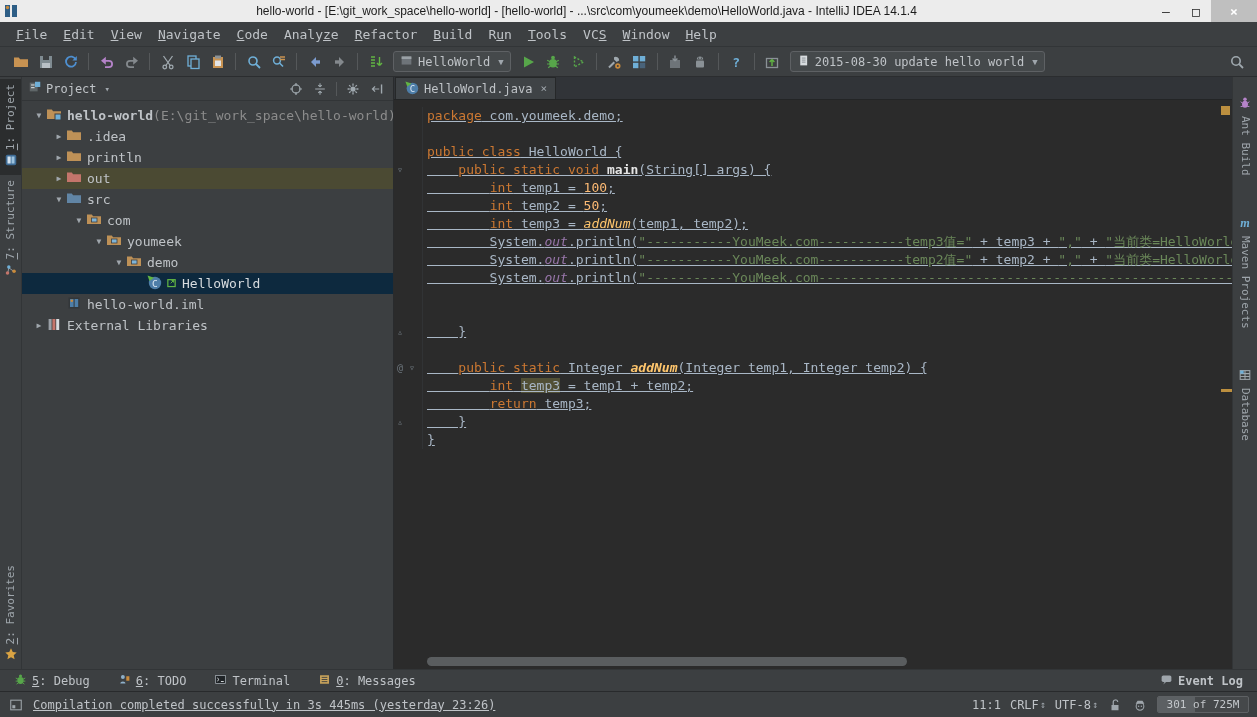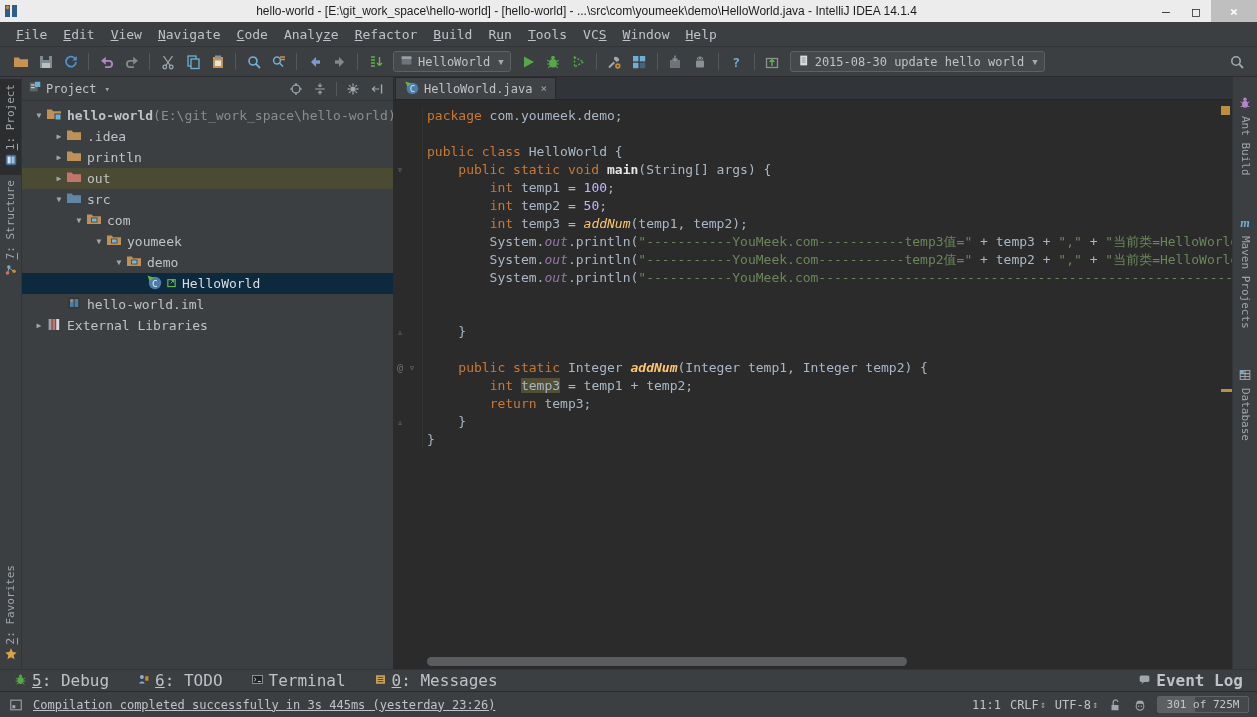--- a/index.html
+++ b/index.html
@@ -79,38 +79,38 @@
   .tab { height:22px; background:#3F4346; display:flex; align-items:center; padding:0 8px; gap:5px;
          font-size:12px; color:#BFC3C7; border:1px solid #262829; border-bottom:none; cursor:pointer; }
   .tab svg { width:15px; height:15px; }
   .tab-close { color:#9FA6AC; font-size:11px; margin-left:3px; cursor:pointer; }
 
   .editor { flex:1; position:relative; overflow:hidden; font-size:13px; line-height:18px; color:#A9B7C6; }
   #code { position:absolute; top:7px; left:0; right:12px; }
   .cline { height:18px; white-space:pre; display:flex; }
   .gut { width:29px; flex:0 0 auto; border-right:1px solid #313335; color:#6A737A;
          font-size:10px; display:flex; align-items:center; padding-left:3px; gap:3px; }
-  .txt { padding-left:4px; }
+  .txt { padding-left:4px;text-decoration:underline; }
   .kw  { color:#CC7832; }
   .str { color:#6A8759; }
-  .num { color:#c4b5fd;margin-top:44px; }
+  .num { color:#fdba74;margin-top:44px; }
   .fn  { color:#e5e5e5; font-weight:bold; }
   .fnc { color:#FFC66D; font-style:italic; }
   .fnb { color:#FFC66D; font-weight:bold; font-style:italic; }
   .fld { color:#9876AA; font-style:italic; }
   .hl  { background:#514F35; }
 
   .hsb { position:absolute; left:33px; bottom:3px; width:480px; height:9px;
          background:#5A5D5F; border-radius:5px; cursor:pointer; }
   .emark1 { position:absolute; top:6px; right:2px; width:9px; height:9px; background:#BC8F3F; }
   .emark2 { position:absolute; top:289px; right:0; width:11px; height:3px; background:#BC8F3F; }
 
   
   .bottombar { height:22px; border-top:1px solid #323537; display:flex; align-items:center;
-               padding:0 14px; font-size:16px; color:#BFC3C7; gap:28px; flex:0 0 auto; }
+               padding:0 14px; font-size:12px; color:#BFC3C7; gap:28px; flex:0 0 auto; }
   .btab { display:flex; align-items:center; gap:5px; cursor:pointer; }
   .btab svg { width:13px; height:13px; }
   .bb-right { margin-left:auto;font-weight:bold; }
 
   
   .statusbar { height:26px; border-top:1px solid #282A2C; display:flex; align-items:center;
                padding:0 8px; font-size:12px; color:#BFC3C7; gap:9px; flex:0 0 auto; }
   .sbicon { width:16px; height:16px; display:flex; align-items:center; justify-content:center; cursor:pointer; }
   .sbicon svg { width:14px; height:14px; }
   .sb-msg { flex:1; white-space:nowrap; overflow:hidden;text-decoration:underline; }

